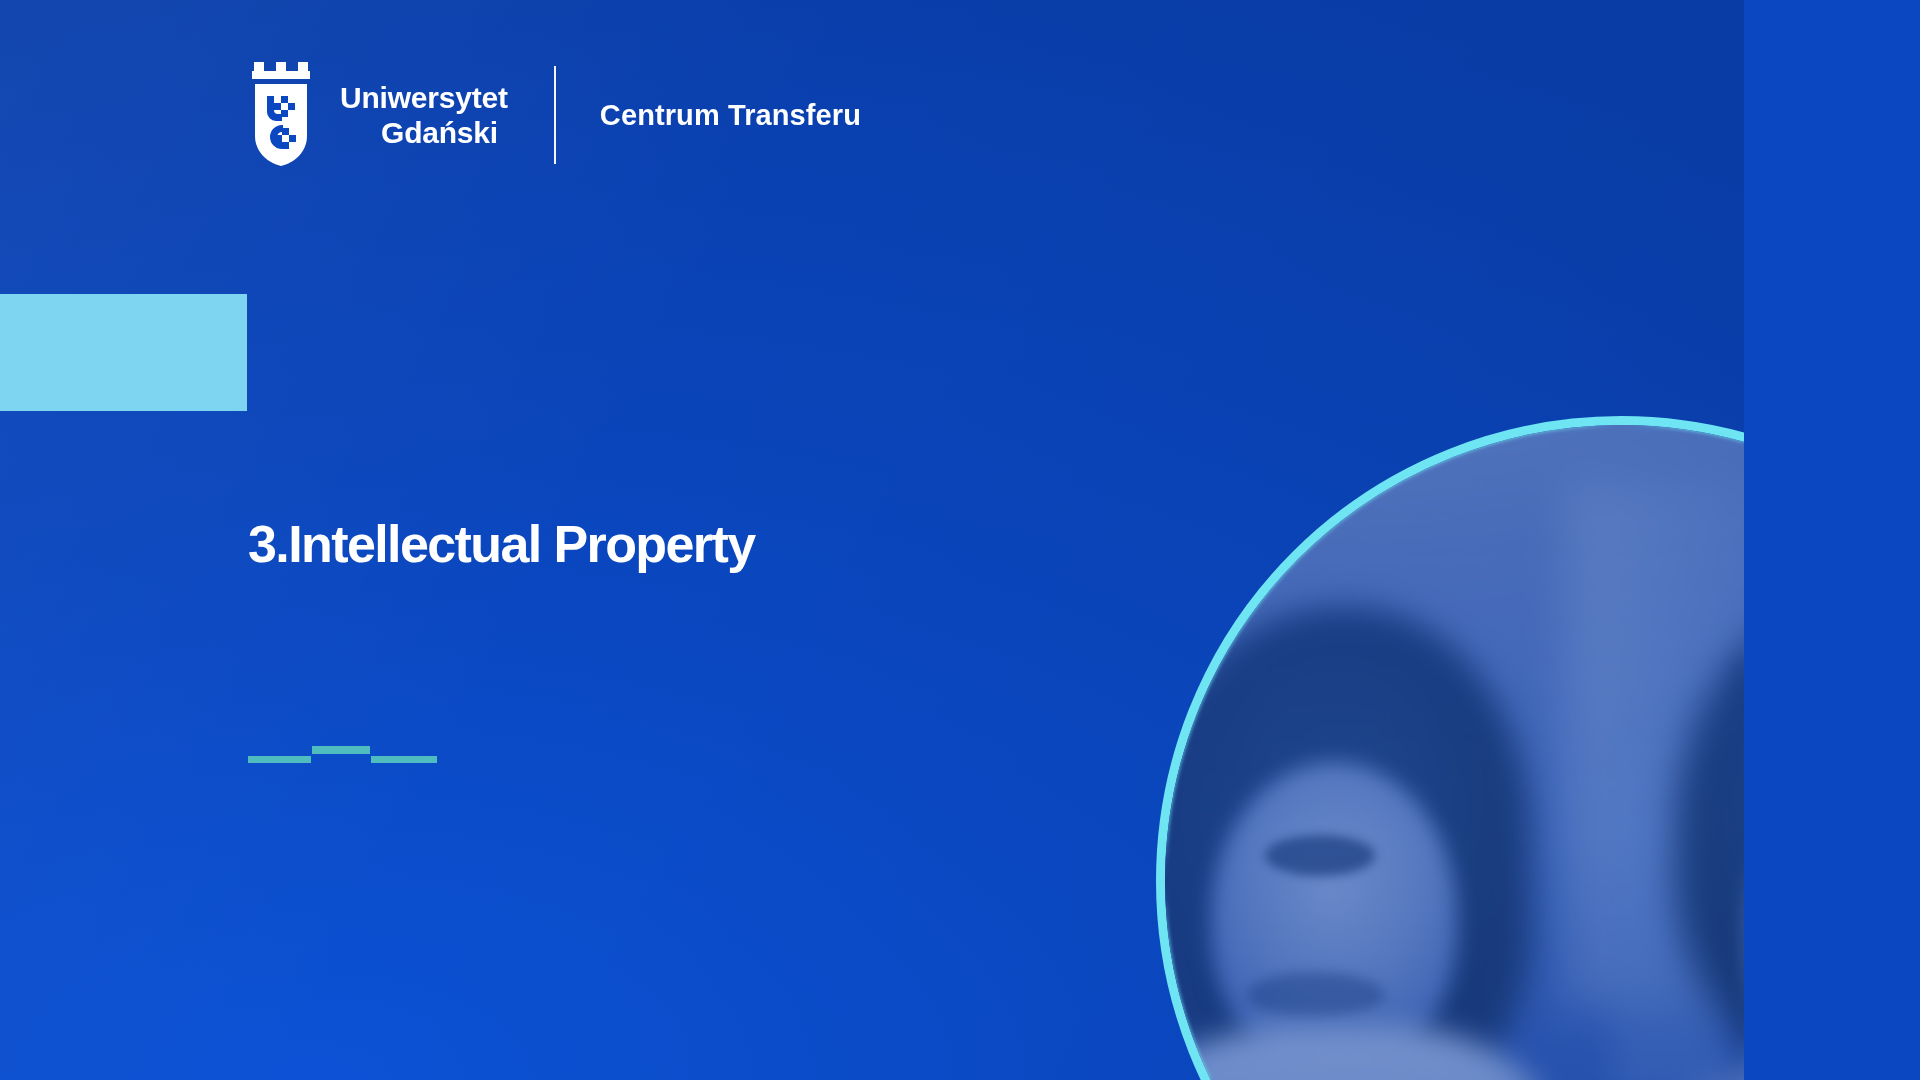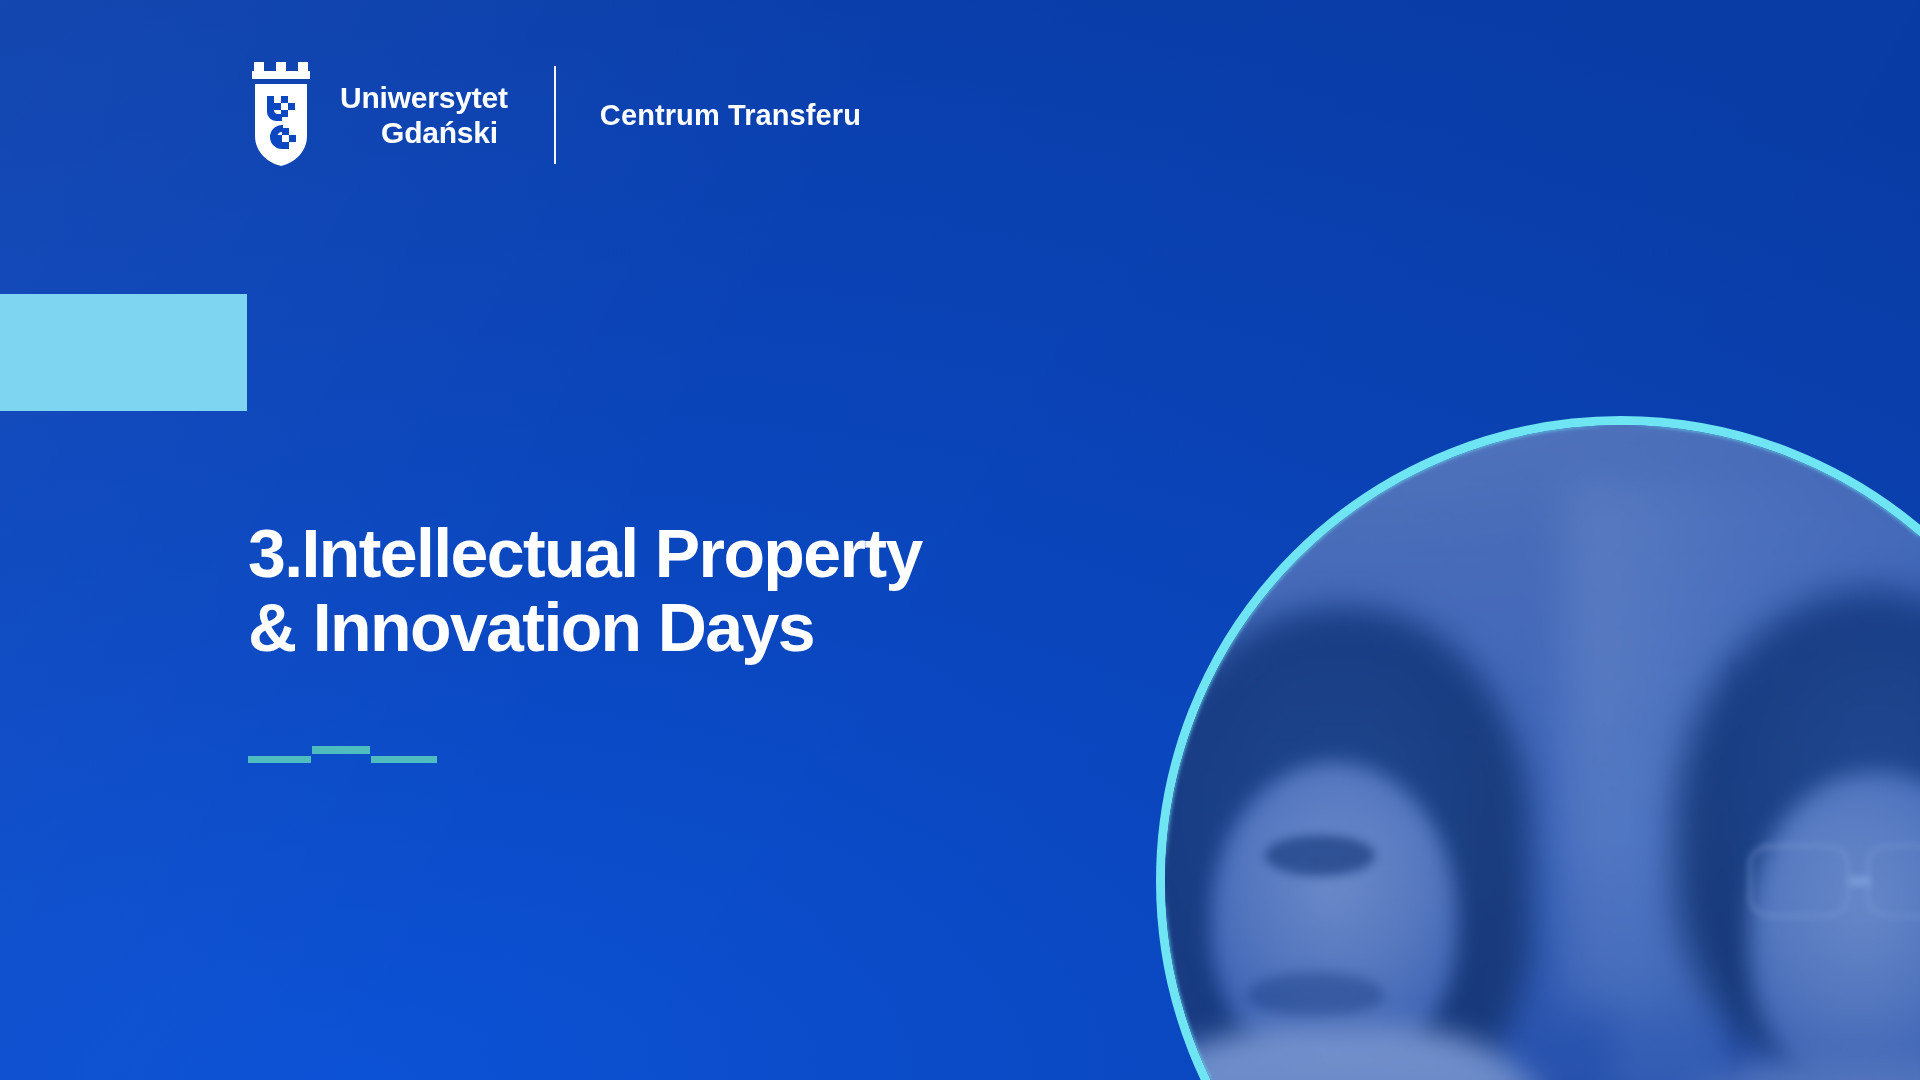--- a/index.html
+++ b/index.html
@@ -7,21 +7,21 @@
 
   html, body {
     width:1920px; height:1080px;
     overflow:hidden;
     background:#0a47c0;
     font-family:"Liberation Sans", sans-serif;
   }
 
   #poster {
     position:relative;
-    width:1920px; height:1080px;
+    width:1744px; height:1080px;
     overflow:hidden;
     background:
       radial-gradient(140% 110% at 18% 100%, #0c52d6 0%, #0a47c0 42%, #0a42b4 72%, #093da8 100%);
   }
 
   
   .sheen {
     position:absolute; inset:0;
     background:linear-gradient(118deg, rgba(255,255,255,0.045) 0%, rgba(255,255,255,0.0) 38%, rgba(0,0,0,0.04) 100%);
     pointer-events:none;
@@ -72,21 +72,21 @@
     left:0; top:294px;
     width:247px; height:117px;
     background:#7ed5f2;
   }
 
   
   .title {
     position:absolute;
     left:248px; top:516px;
     color:#ffffff;
-    font-size:68px;
+    font-size:52px;
     font-weight:bold;
     line-height:1.09;
     letter-spacing:-1.6px;
     white-space:nowrap;
   }
   .title .tl2 { display:block; }
 
   
   .dash-rule {
     position:absolute;
@@ -282,21 +282,20 @@
 
     <div class="unit-name">
       <span class="l1">Centrum Transferu</span>
     </div>
   </div>
 
   <div class="accent-block"></div>
 
   <h1 class="title">
     <span class="tl1">3.Intellectual Property</span>
-    <span class="tl2">&amp; Innovation Days</span>
   </h1>
 
   <div class="dash-rule">
     <i class="d1"></i>
     <i class="d2"></i>
     <i class="d3"></i>
   </div>
 
 
   <div class="photo-circle">

